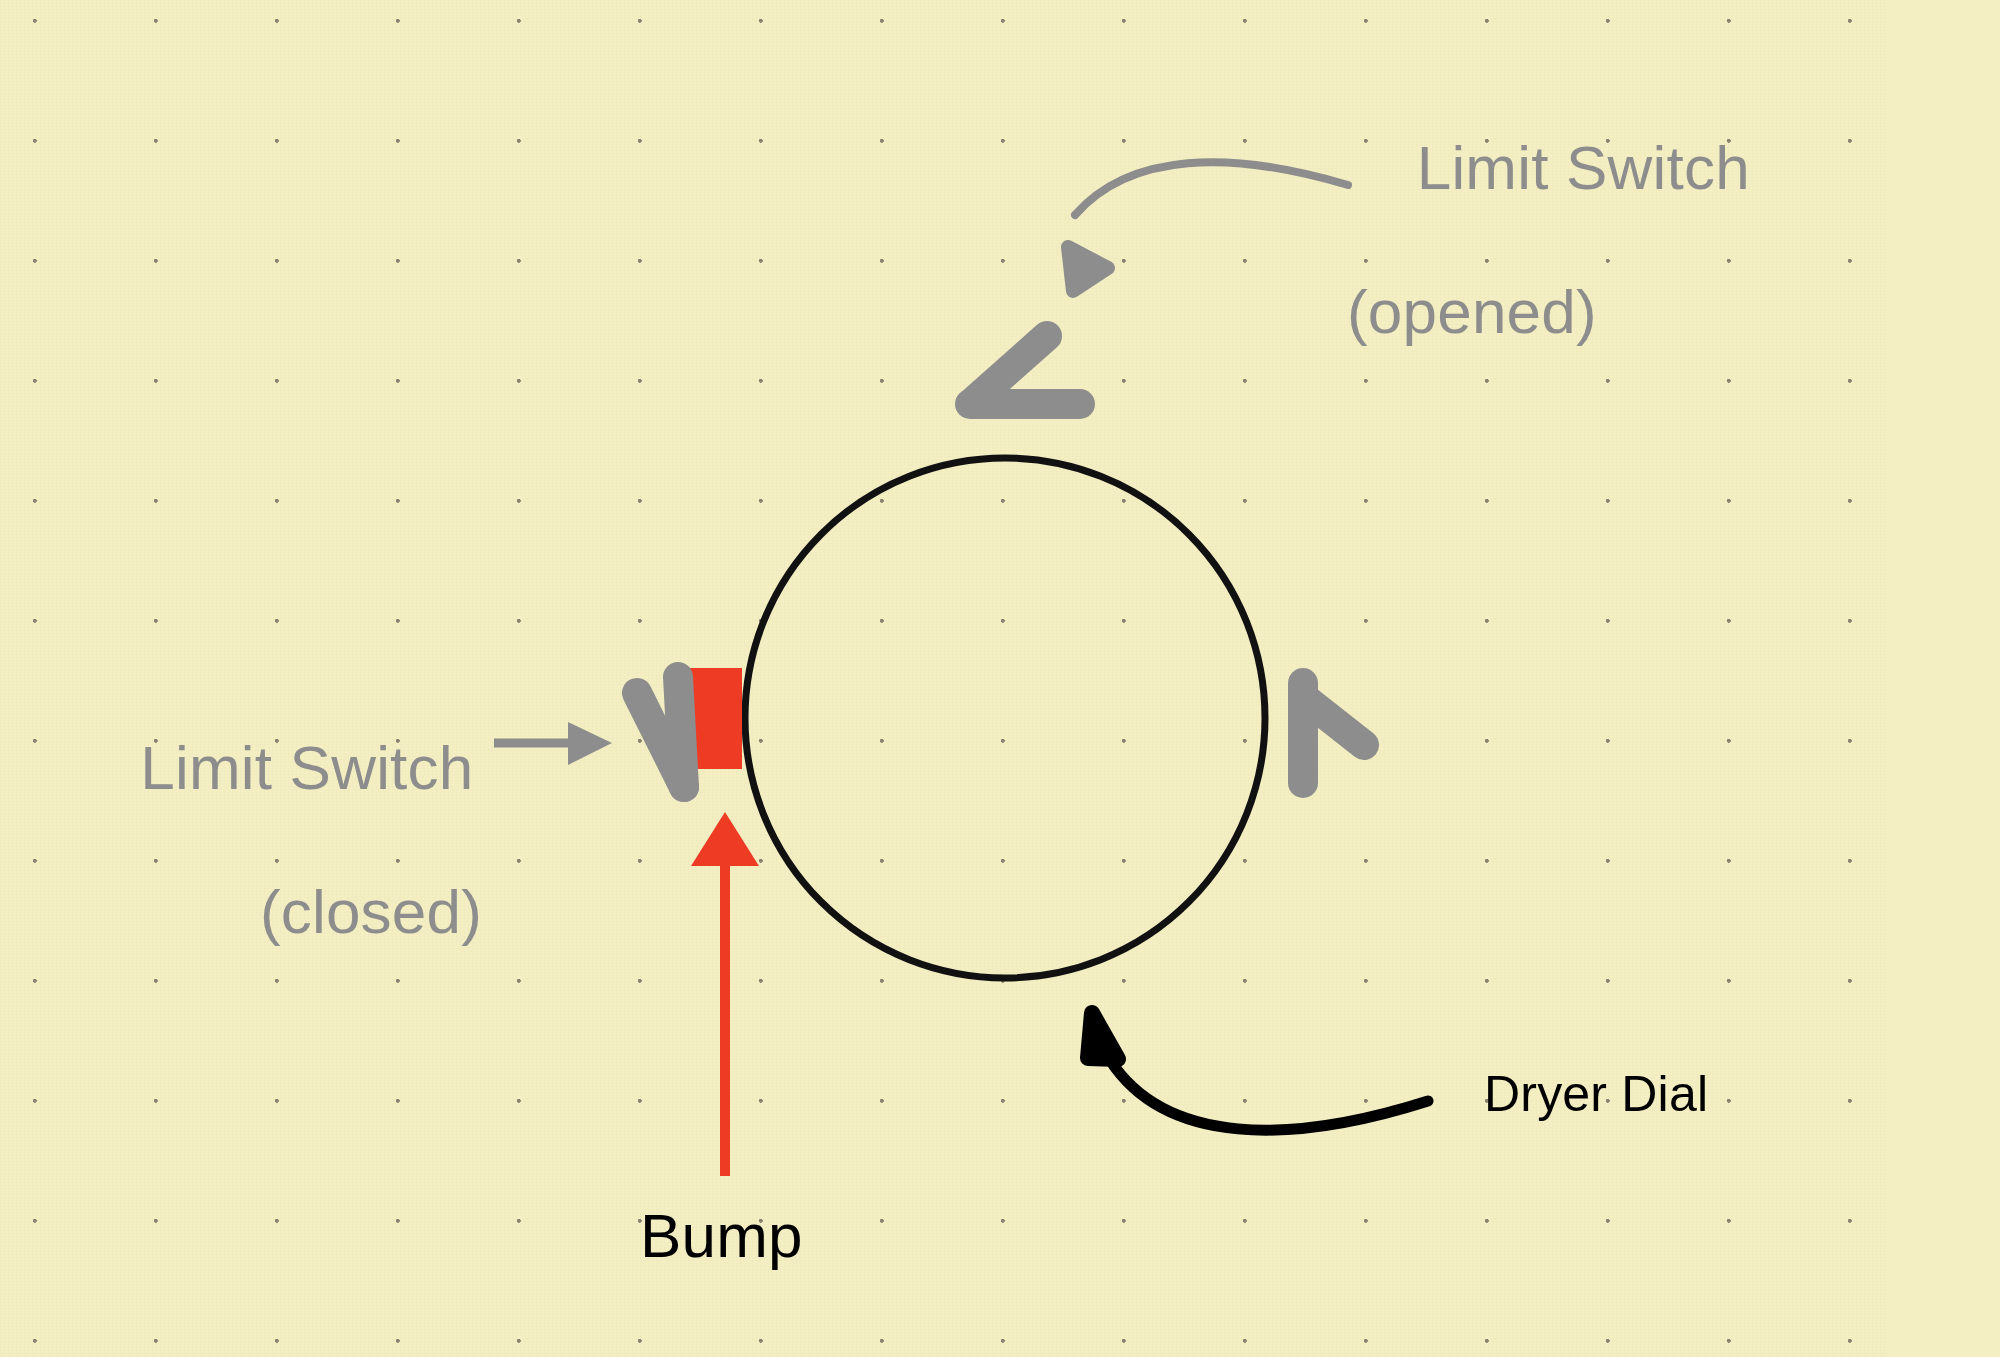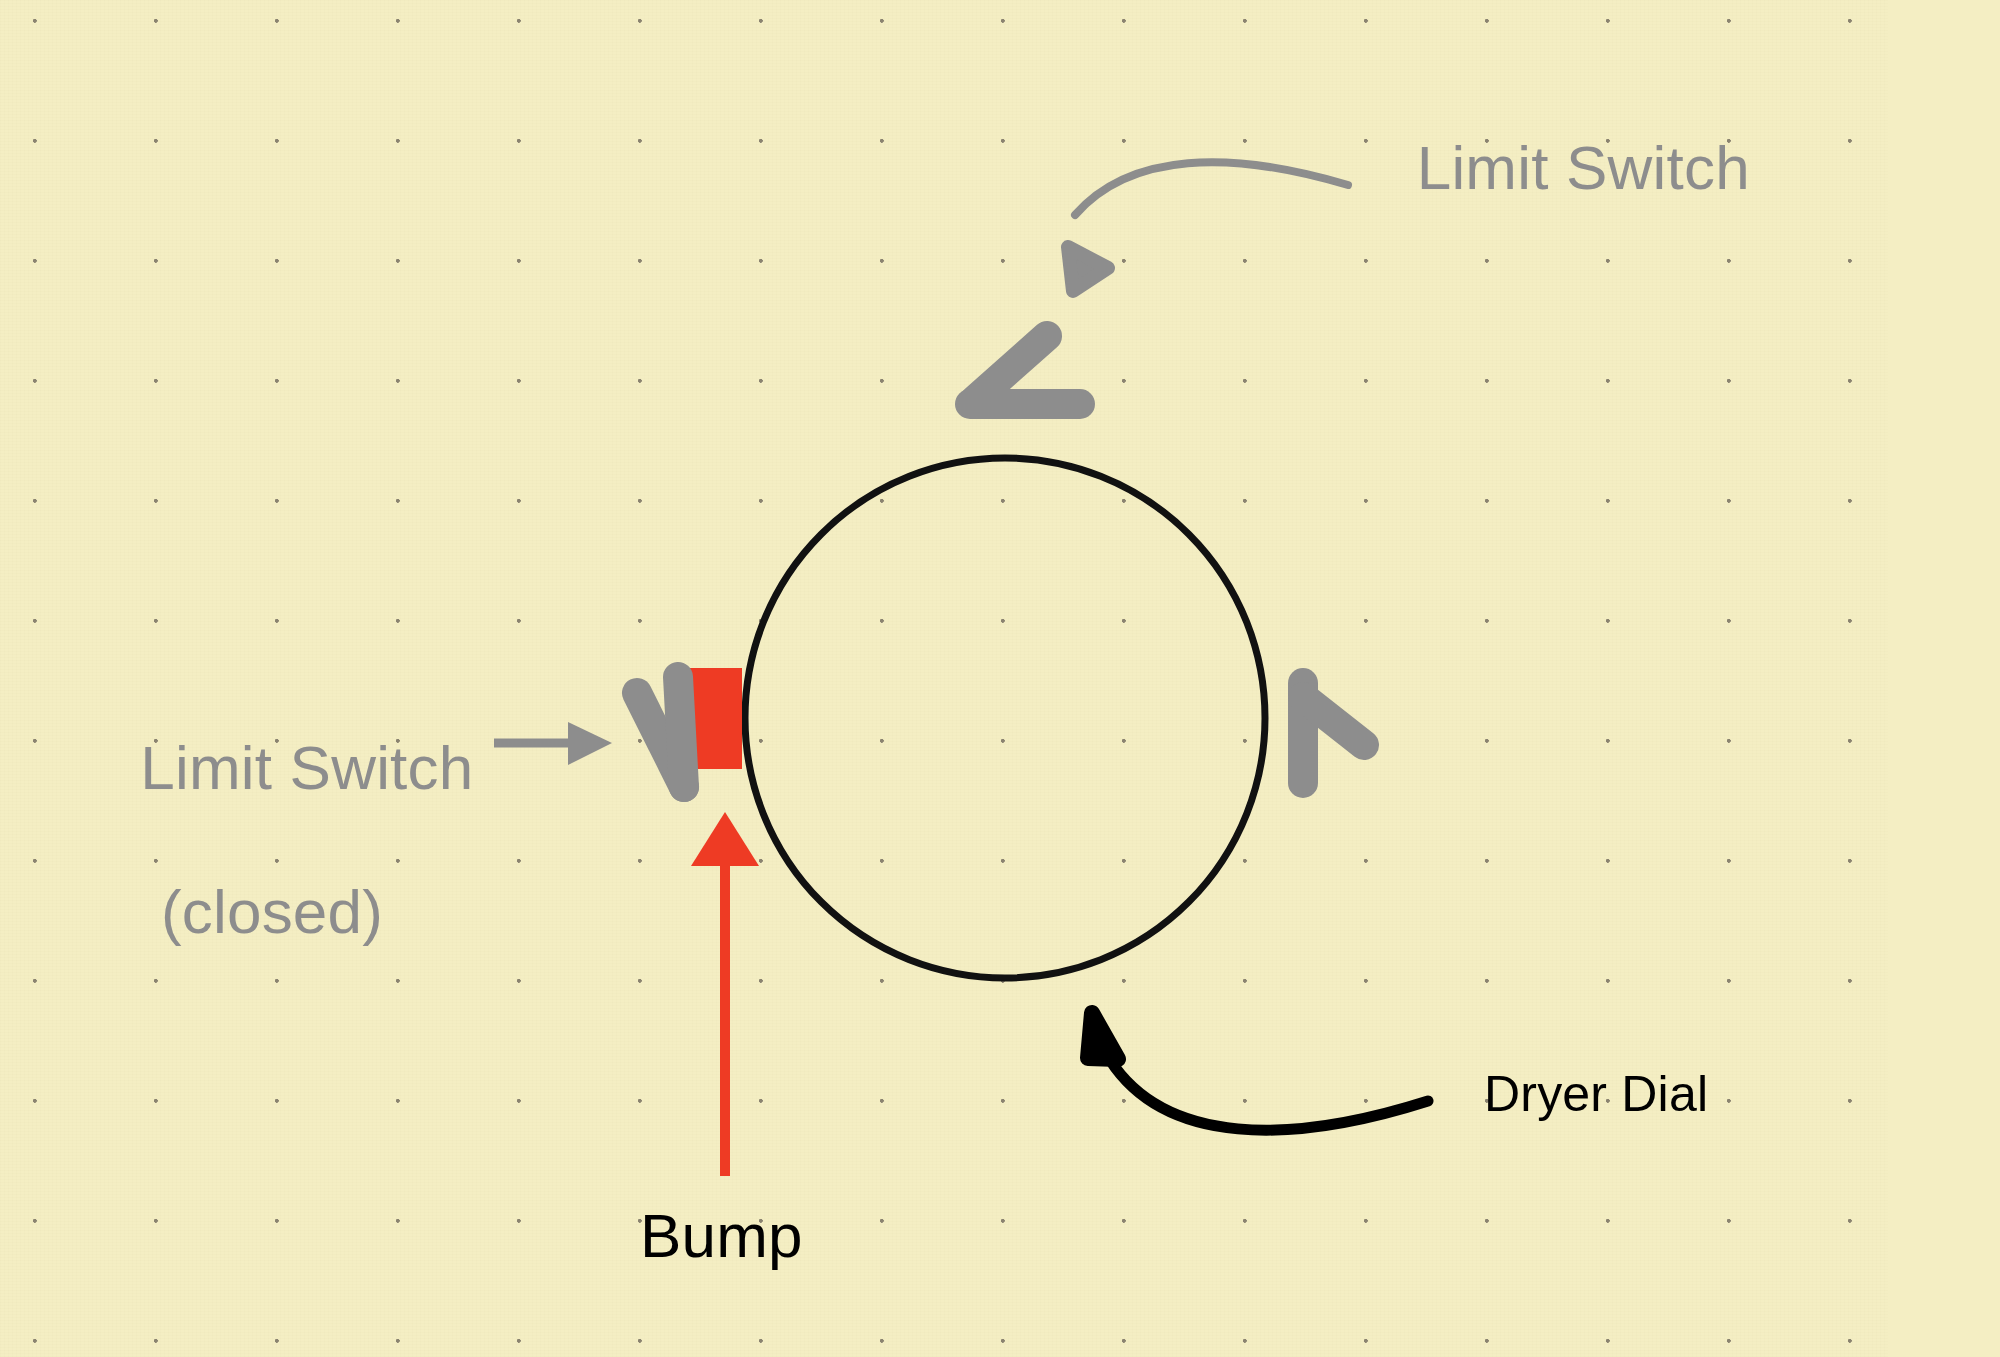--- a/index.html
+++ b/index.html
@@ -58,21 +58,21 @@
     text-align: left;
   }
   #label-limit-switch-opened .l2 { display: block; }
   #label-limit-switch-closed {
     left: 62px;
     top: 660px;
     font-size: 62px;
     text-align: center;
     width: 420px;
   }
-  #label-limit-switch-closed .l2 { display: block; }
+  #label-limit-switch-closed .l2 { display: block; text-align: right; }
   #label-bump {
     left: 640px;
     top: 1200px;
     font-size: 62px;
   }
   #label-dryer-dial {
     left: 1484px;
     top: 1065px;
     font-size: 50px;
     text-align: center;
@@ -123,20 +123,21 @@
     </g>
 
     <g>
       <path d="M 1428,1101 C 1290,1145 1165,1145 1110,1060" fill="none" stroke="#000000" stroke-width="11" stroke-linecap="round"></path>
       <path d="M 1092,1013 L 1118,1059 L 1088,1058 Z" fill="#000000" stroke="#000000" stroke-width="16" stroke-linejoin="round"></path>
     </g>
   </svg>
 
   <div class="label gray" id="label-limit-switch-opened">
     <span class="l1">Limit Switch</span>
+    <span class="l2">(opened)</span>
   </div>
 
   <div class="label gray" id="label-limit-switch-closed">
     <span class="l1">Limit Switch</span>
     <span class="l2">(closed)</span>
   </div>
 
   <div class="label red" id="label-bump">Bump</div>
 
   <div class="label black" id="label-dryer-dial">Dryer Dial</div>

